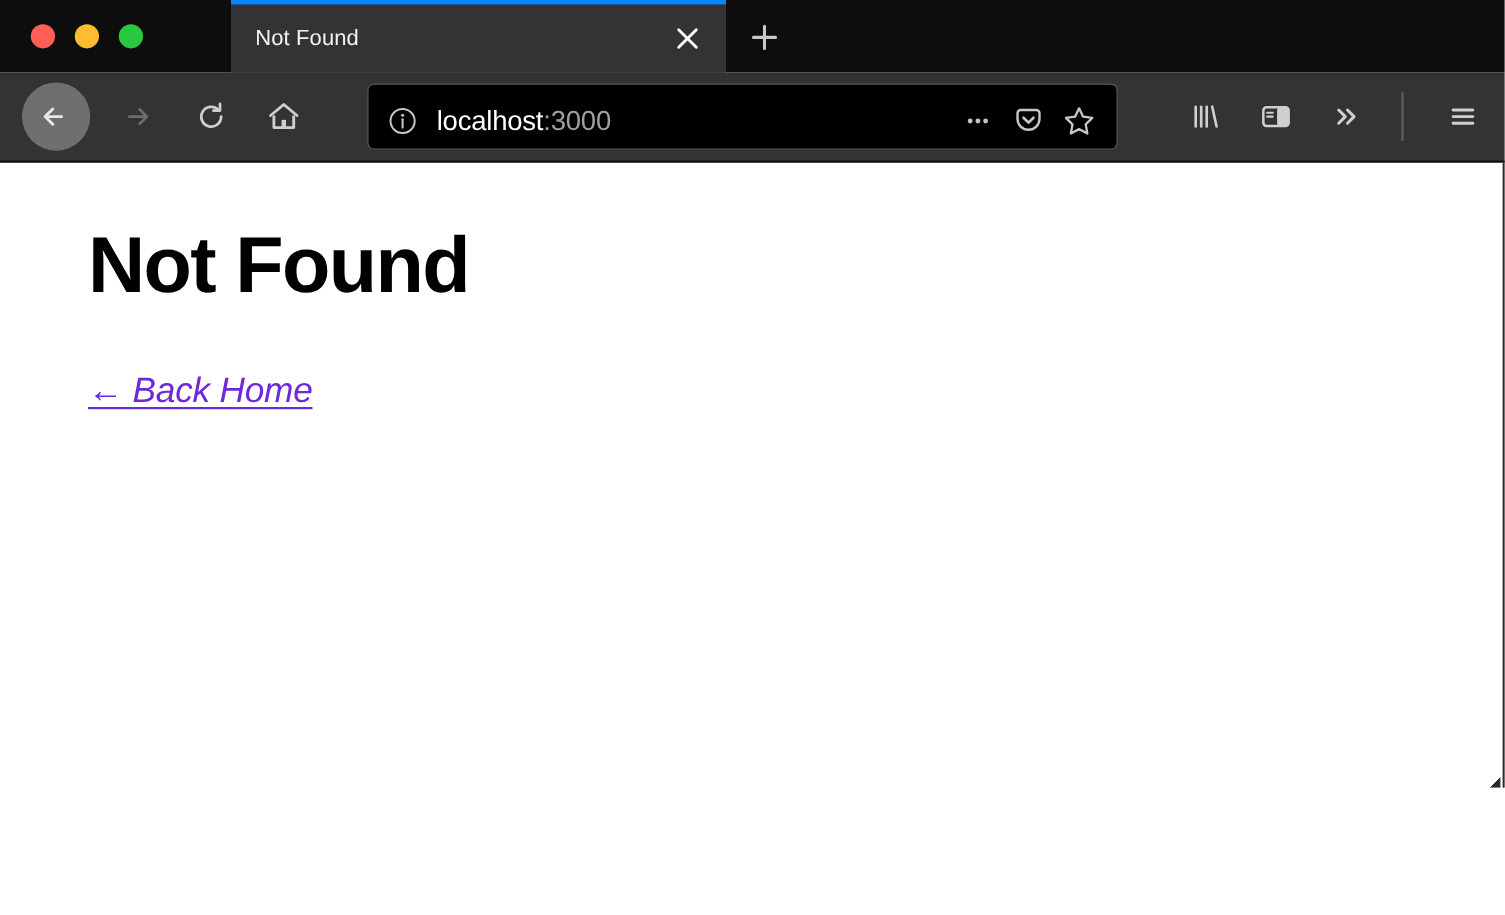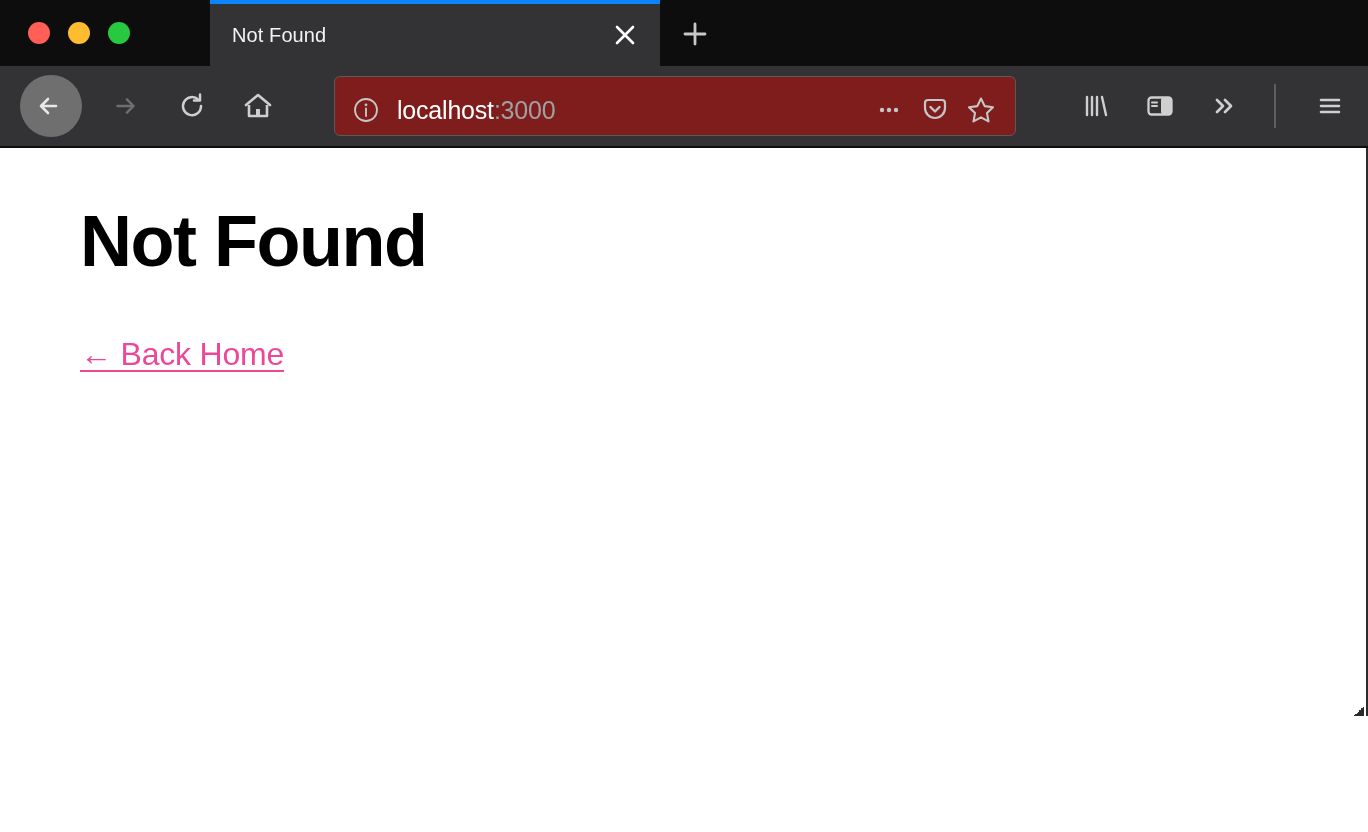--- a/index.html
+++ b/index.html
@@ -124,21 +124,21 @@
     margin-left: 8px;
   }
   .nav-btn.forward { color: #6e6e6e; margin-left: 22px; }
   .nav-btn.reload  { margin-left: 22px; }
   .nav-btn.home    { margin-left: 22px; }
 
   .url-bar {
     margin-left: 54px;
     width: 682px;
     height: 60px;
-    background: #7f1d1d;
+    background: #000000;
     border: 1px solid #5a5a5d;
     border-radius: 6px;
     display: flex;
     align-items: center;
     padding: 8px 14px 0 16px;
     flex: 0 0 682px;
   }
   .identity-icon {
     width: 30px;
     height: 30px;
@@ -338,17 +338,17 @@
       <div class="nav-btn">
         <svg width="32" height="32" viewBox="0 0 32 32" aria-hidden="true">
           <path d="M7 10 L25 10 M7 16 L25 16 M7 22 L25 22" stroke="currentColor" stroke-width="2.6" stroke-linecap="round"></path>
         </svg>
       </div>
     </div>
   </div>
 
   <div class="content">
     <h1 class="page-heading">Not Found</h1>
-    <a class="back-link" href="#" style="color: #ec4899;">← Back Home</a>
+    <a class="back-link" href="#" style="color: #6d28d9; font-style: italic;">← Back Home</a>
     <div class="resize-grip"></div>
   </div>
 
 </div>
 
 </body></html>

